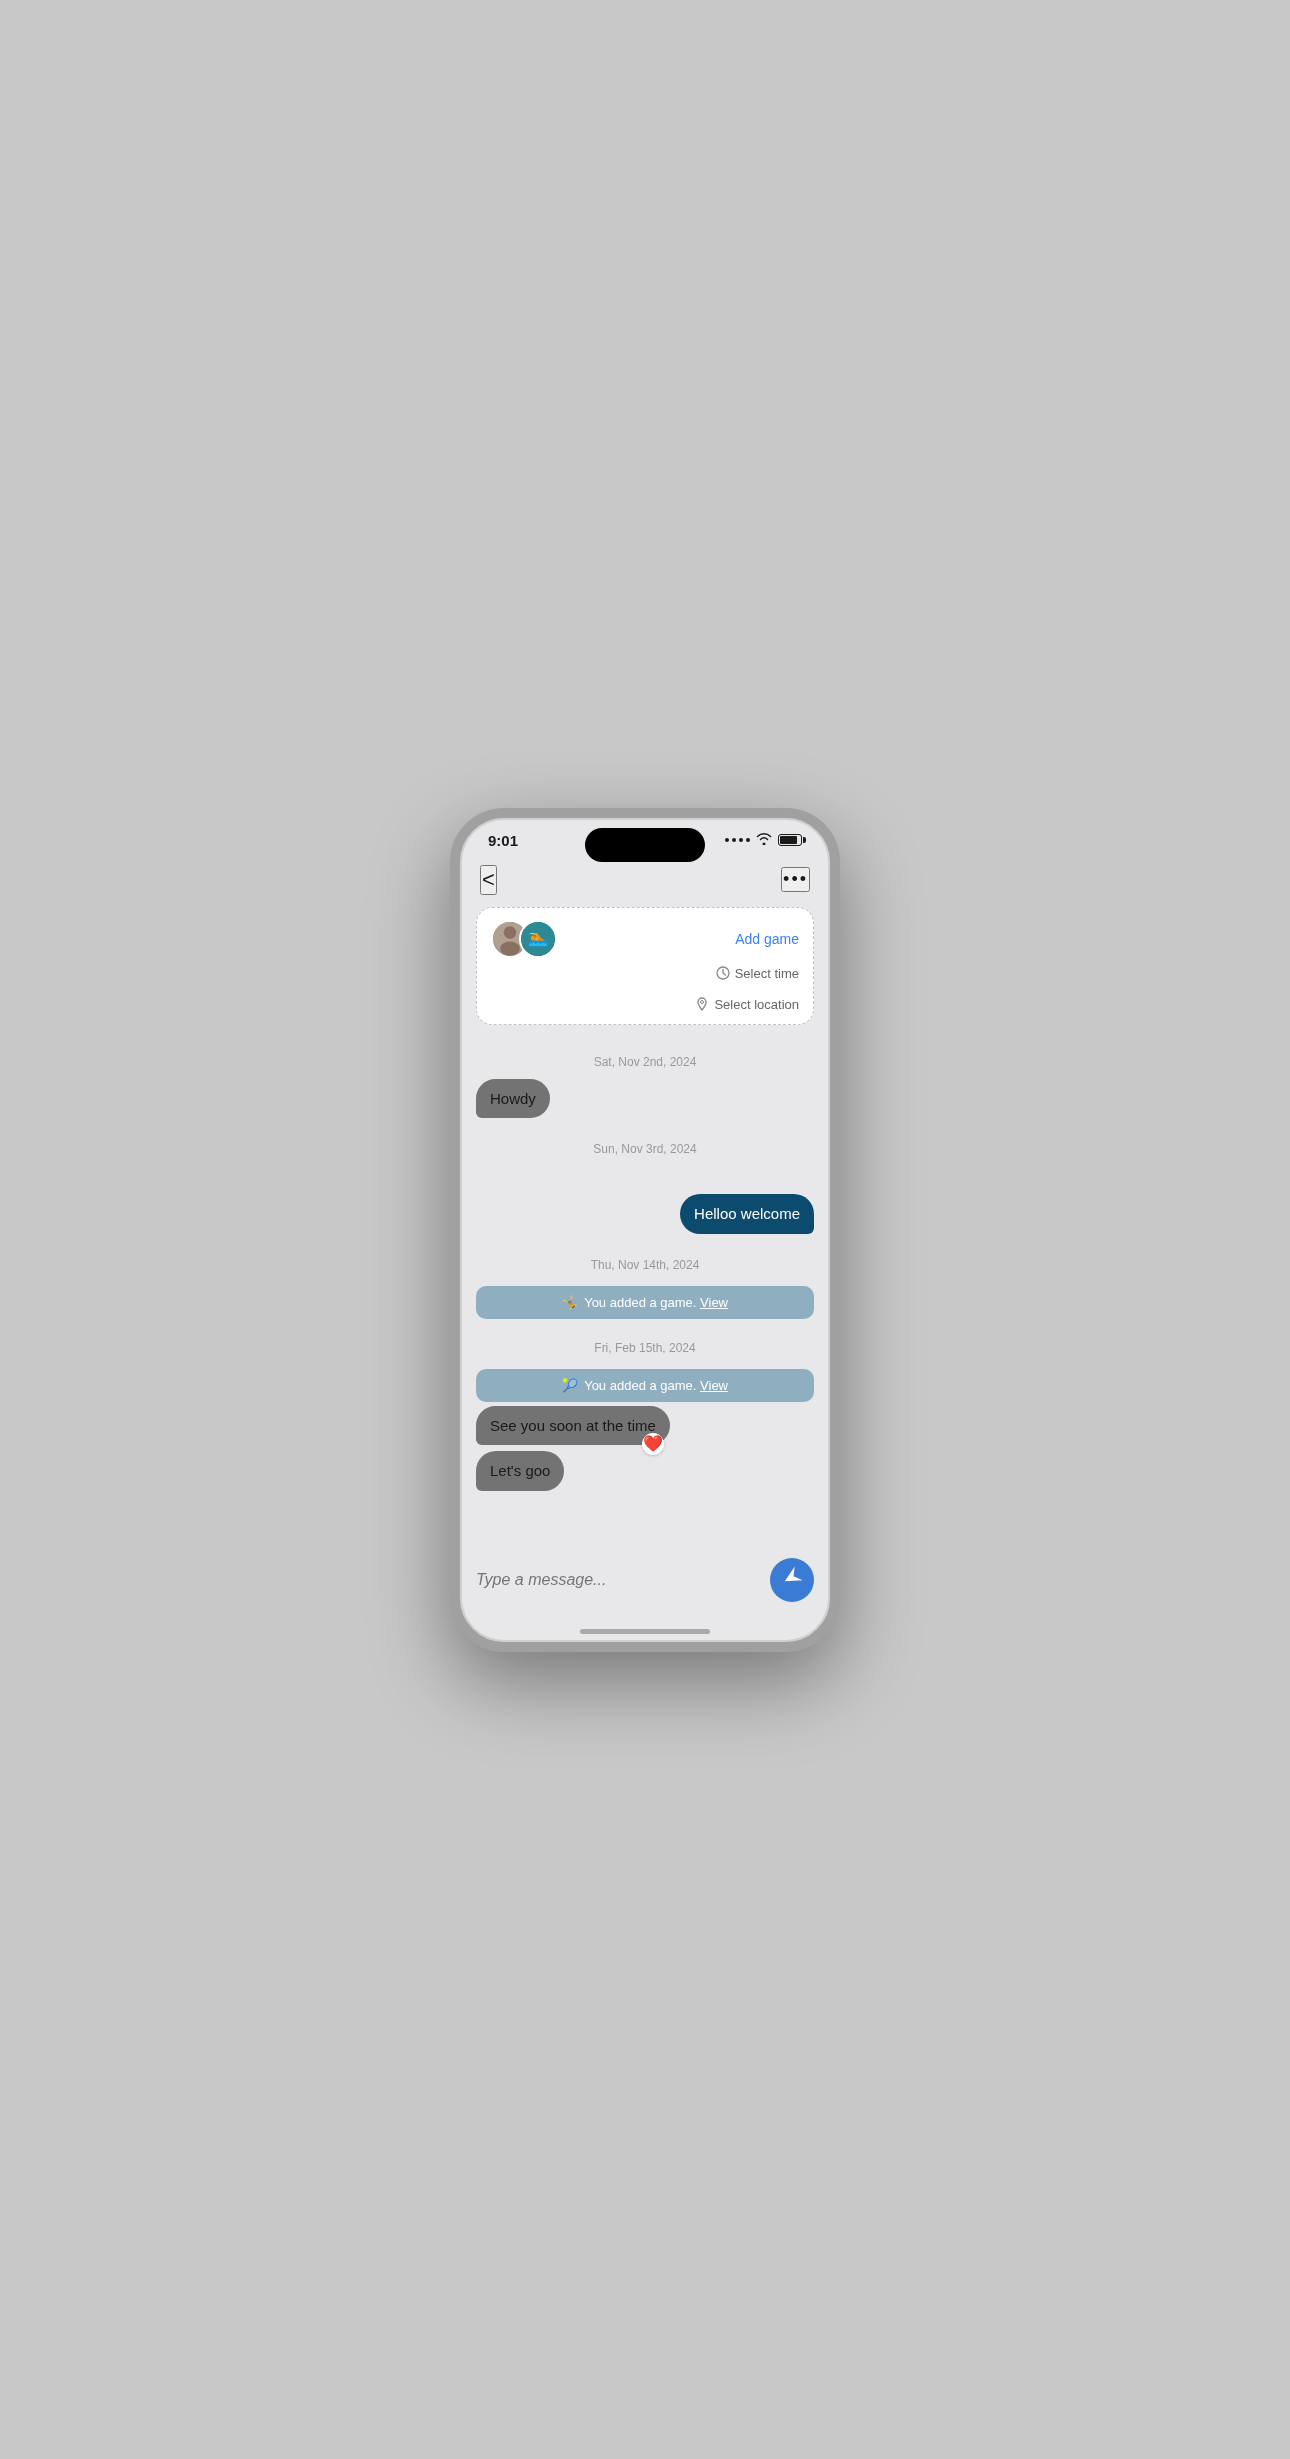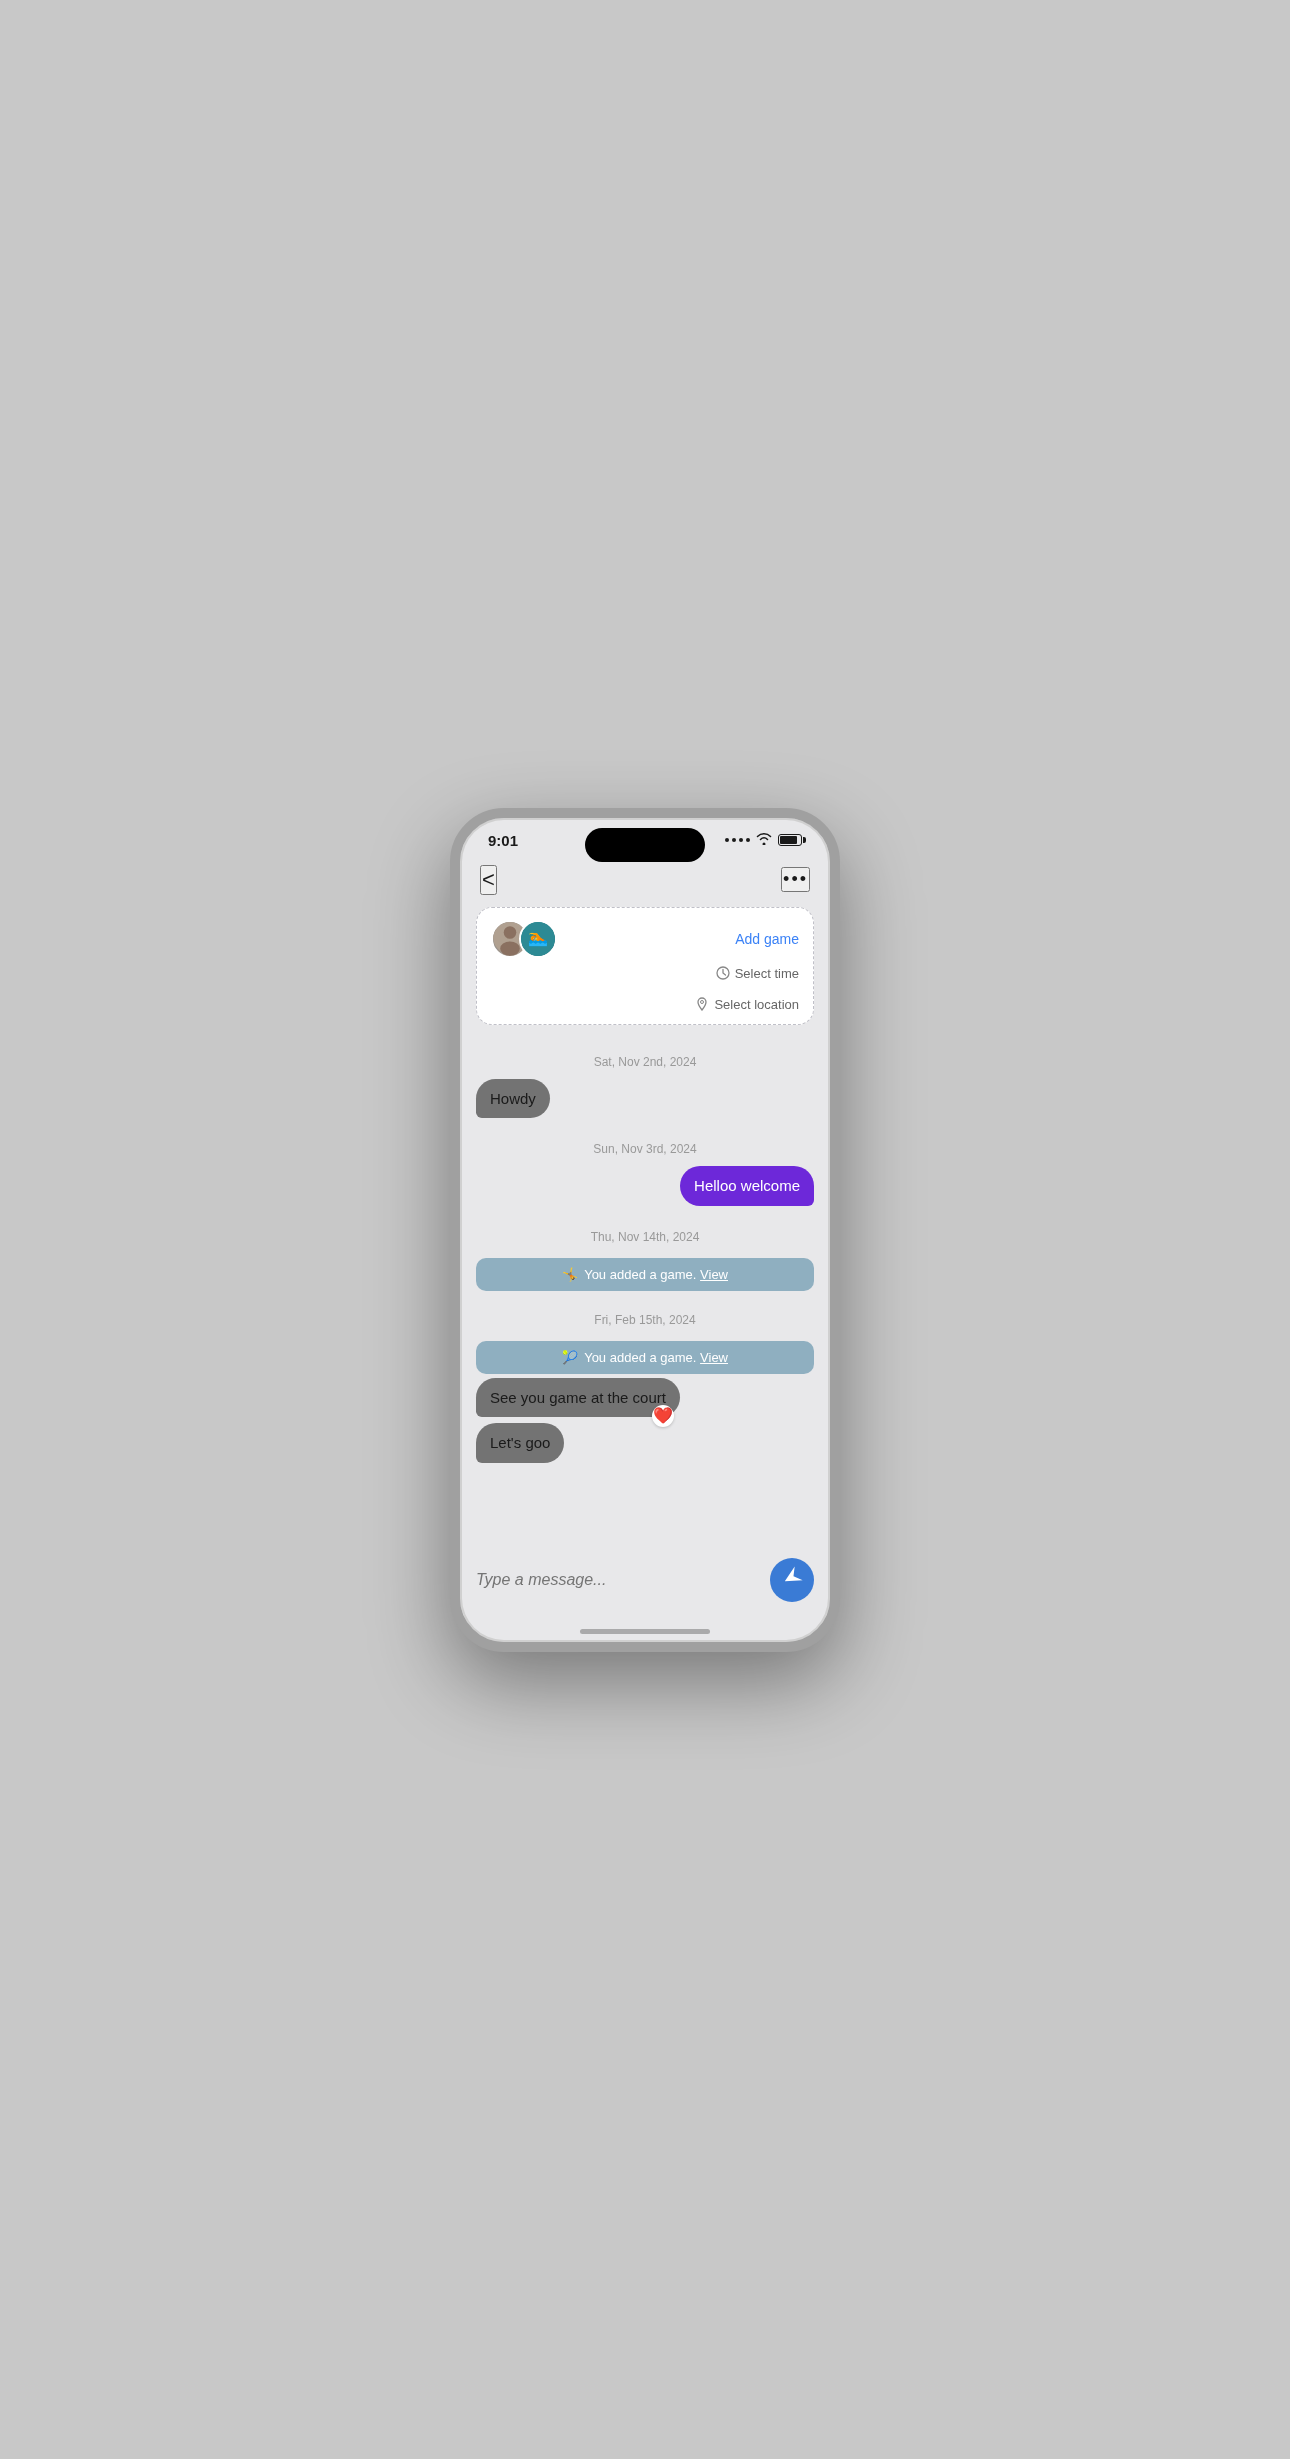--- a/index.html
+++ b/index.html
@@ -181,23 +181,24 @@
       font-size: 15px;
       line-height: 1.3;
       position: relative;
     }
     .bubble.received {
       background: #737373;
       color: #1a1a1a;
       border-bottom-left-radius: 6px;
     }
     .bubble.sent {
-      background: #6d28d9;
+      background: #0c4a6e;
       color: #fff;
       border-bottom-right-radius: 6px;
+      margin-top: 28px;
     }
     .game-notification {
       background: #8fafc0;
       border-radius: 10px;
       padding: 9px 14px;
       font-size: 13px;
       color: #fff;
       display: flex;
       align-items: center;
       justify-content: center;
@@ -411,21 +412,21 @@
 
     <div class="date-label">Fri, Feb 15th, 2024</div>
     <div class="game-notification">
       <span>🎾</span>
       <span>You added a game. <a>View</a></span>
     </div>
 
 
     <div class="bubble-row received">
       <div class="bubble received bubble-with-reaction">
-        <span>See you game at the court</span>
+        <span>See you soon at the time</span>
         <div class="reaction">❤️</div>
       </div>
     </div>
 
     <div class="bubble-row received">
       <div class="bubble received">
         <span>Let's goo</span>
       </div>
     </div>
 

